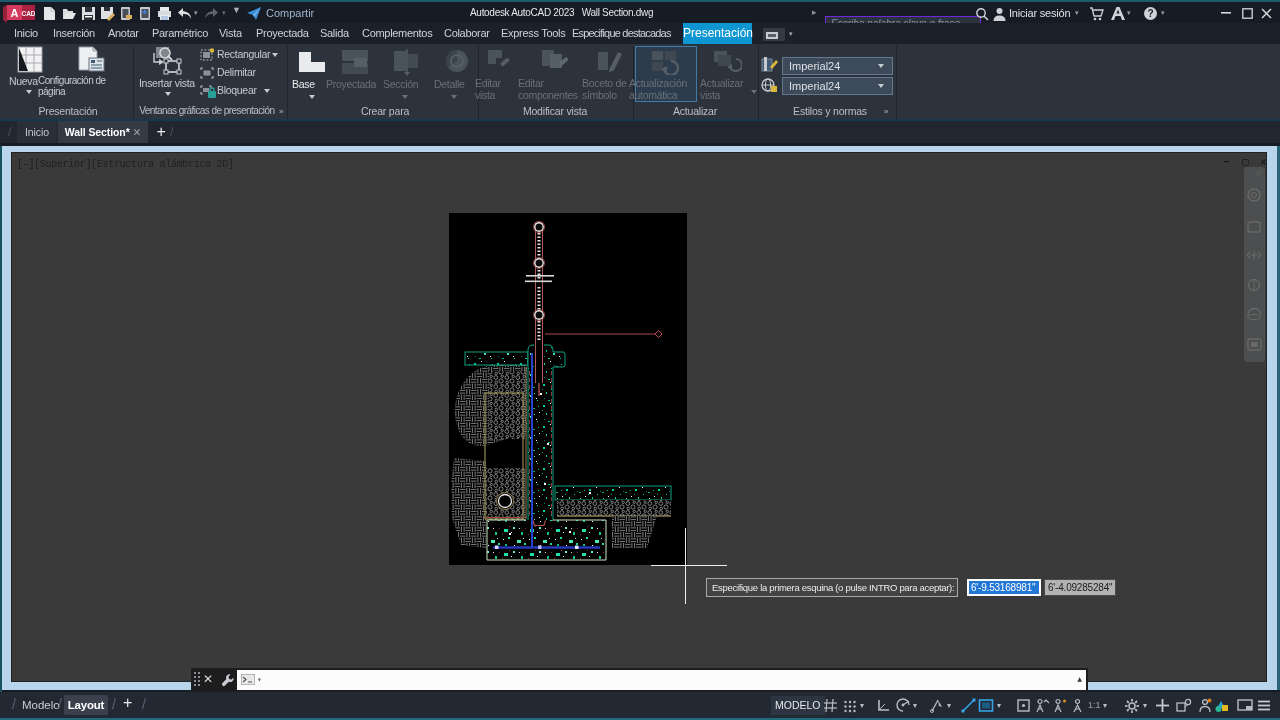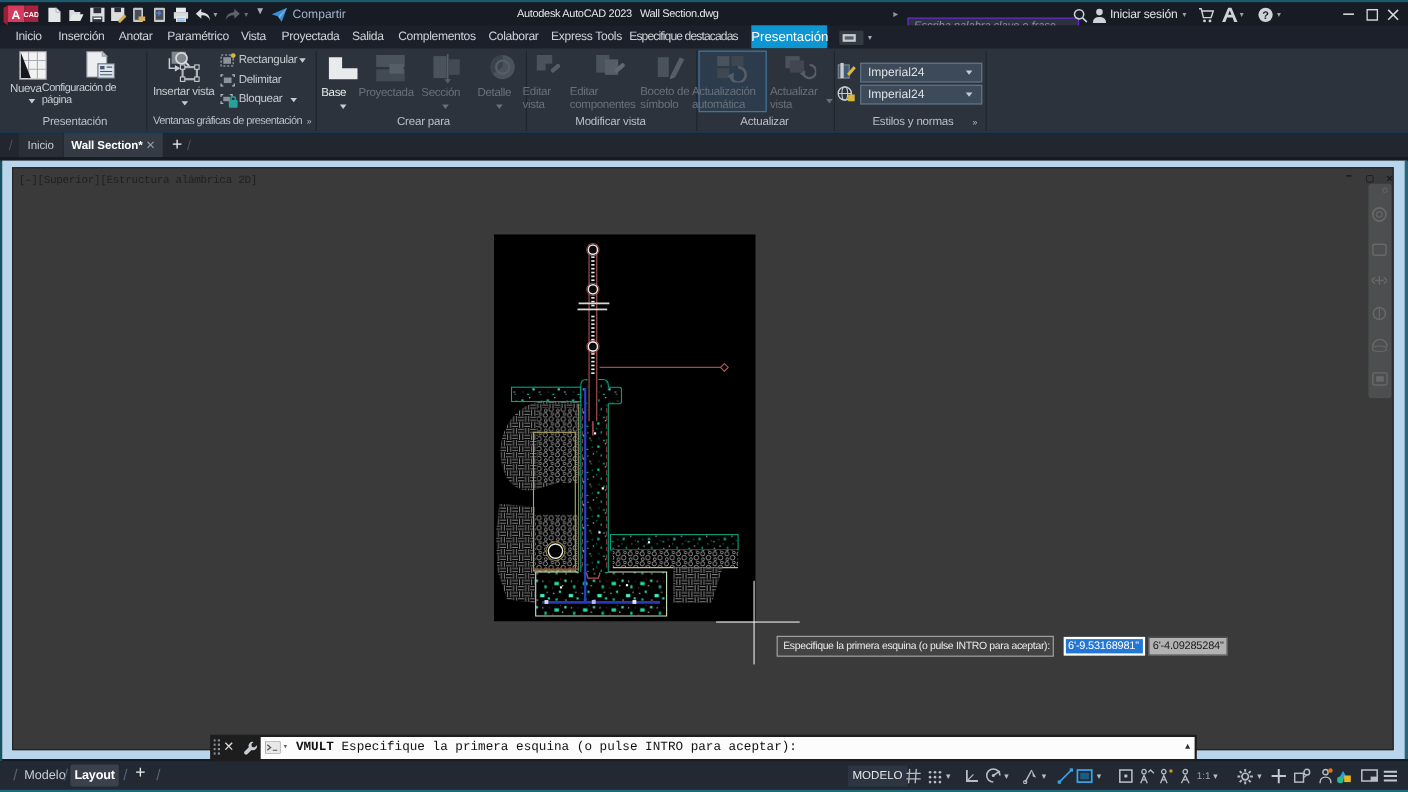--- a/index.html
+++ b/index.html
@@ -540,21 +540,20 @@
       <svg class="abs" style="left:30px;top:5px" width="14" height="14" viewBox="0 0 14 14">
         <path d="M12.5,4.5 a3.6,3.6 0 0 1 -4.8,4.3 L4,12.5 a1.5,1.5 0 0 1 -2.5,-2.5 L5.2,6.3 a3.6,3.6 0 0 1 4.3,-4.8 L7.6,3.4 l0.4,2.6 L10.6,6.4 Z" fill="#c9cdd2"></path>
       </svg>
       <div id="cmdfield">
         <svg class="abs" style="left:4px;top:4px" width="14" height="11" viewBox="0 0 14 11">
             <rect x="0" y="0" width="14" height="11" rx="1" fill="#e8e8e8" stroke="#888"></rect>
             <path d="M2,3 L5,5.5 L2,8" fill="none" stroke="#555" stroke-width="1.2"></path>
             <line x1="7" y1="8" x2="11" y2="8" stroke="#555"></line>
           </svg>
         <span class="abs" style="left:20px;top:0;color:#666;font-size:8px">▾</span>
-        <span style="padding-left:32px"><b>VMULT</b> Especifique la primera esquina (o pulse INTRO para aceptar):</span>
         <span class="abs" style="right:4px;top:0;color:#333;font-size:8px">▲</span>
       </div>
     </div>
   </div>
 
   <div id="statusbar">
     <span class="stxt" style="left:12px;top:4px;color:#5a6170;font-size:14px">/</span>
     <span class="stxt" style="left:22px;font-size:11.5px">Modelo</span>
     <span class="stxt" style="left:58px;top:4px;color:#5a6170;font-size:14px">/</span>
     <div class="abs" style="left:64px;top:3px;width:44px;height:20px;background:#3a414d;border-radius:2px;color:#fff;font-weight:bold;font-size:11.5px;text-align:center;line-height:20px;letter-spacing:-0.2px">Layout</div>

